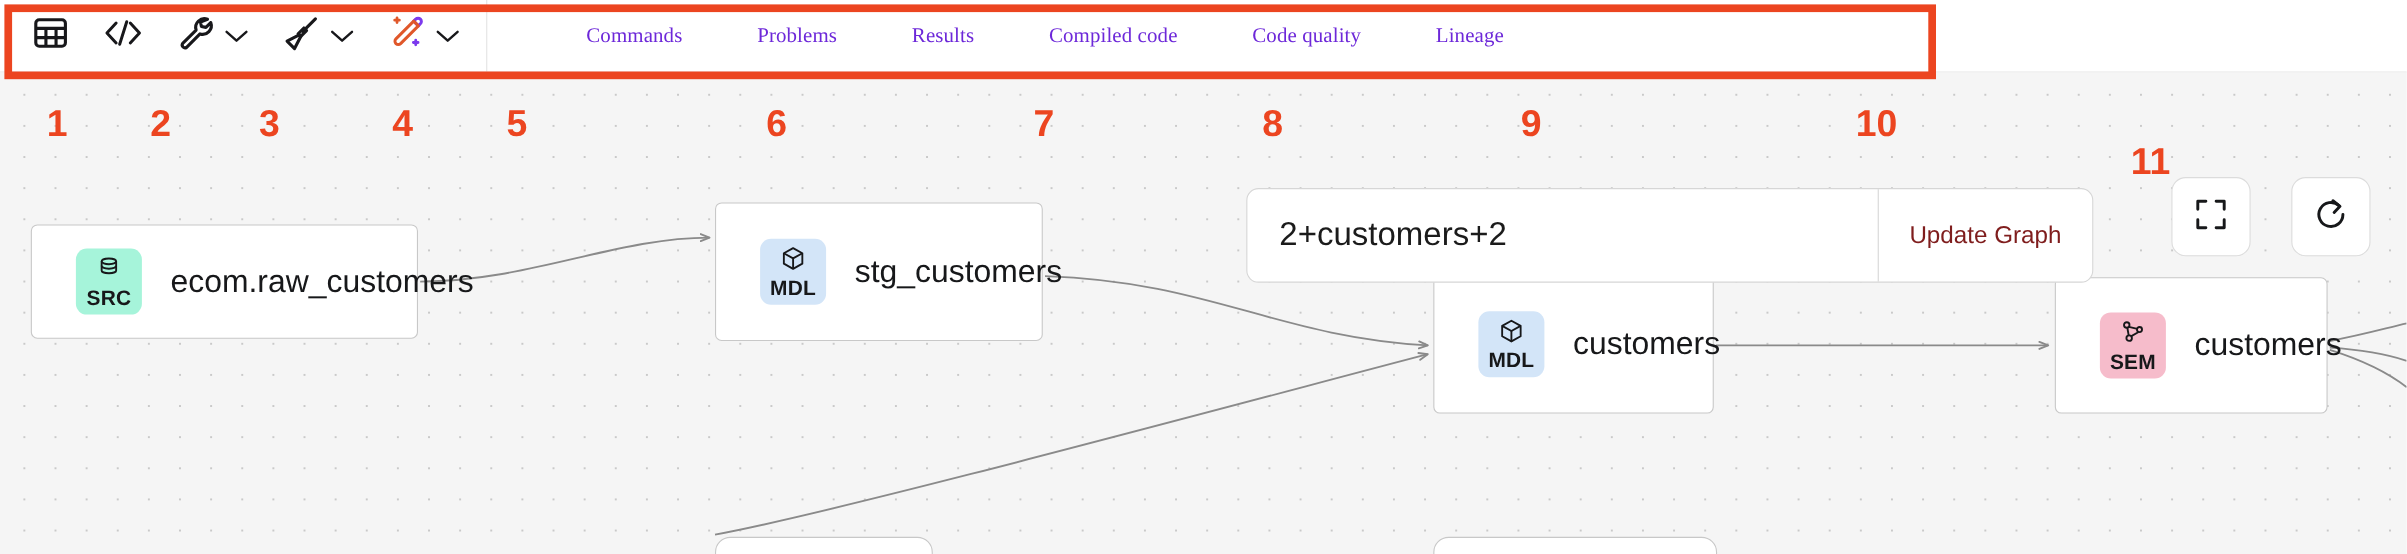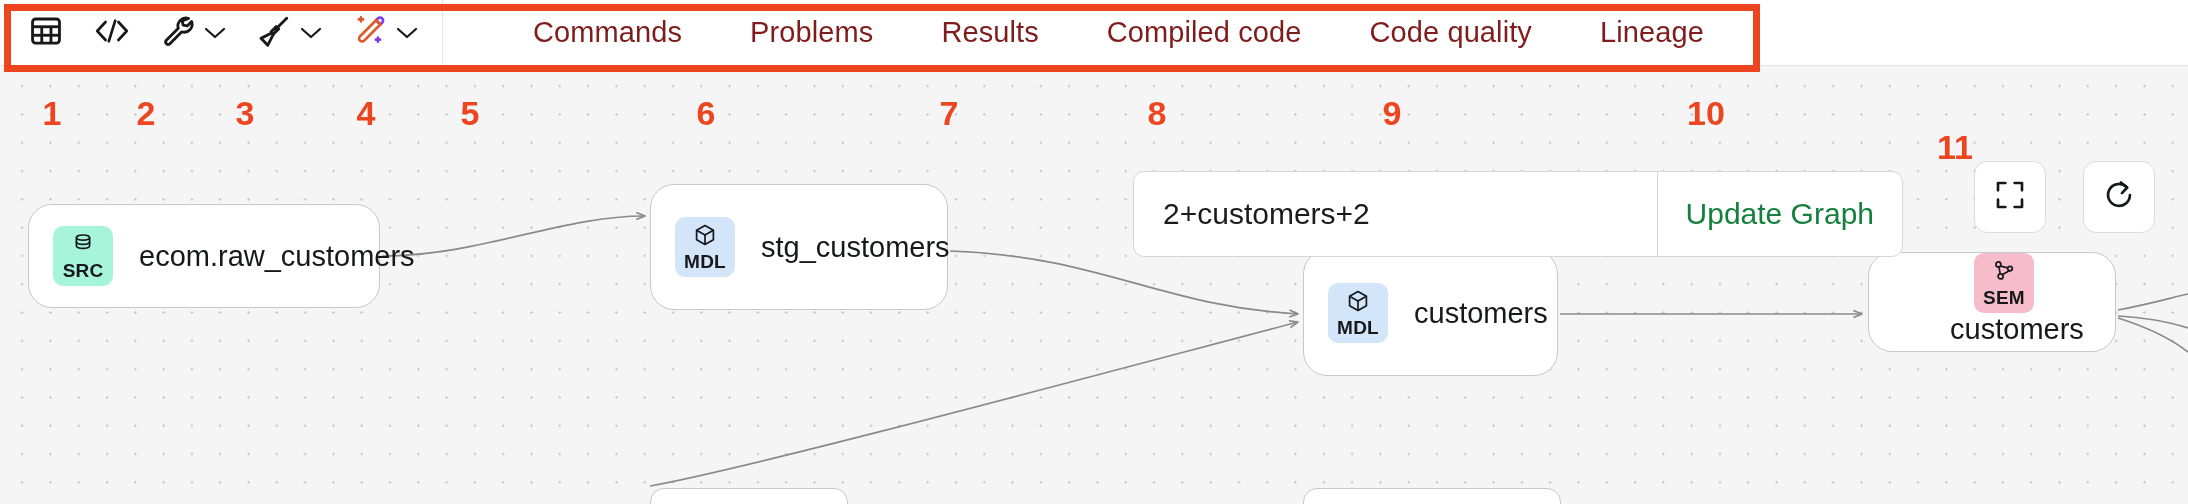--- a/index.html
+++ b/index.html
@@ -42,28 +42,29 @@
     width: 1px; height: 66px;
     background: #e3e3e3;
     margin-left: 20px;
   }
 
   .tabs {
     display: flex; align-items: center; height: 100%;
     margin-left: 0px;
   }
   .tab {
-    font-size: 29px;
-    color: #7f1d1d;
+    font-size: 19px;
+    color: #6d28d9;
     padding: 0 34px;
     height: 100%;
     display: flex; align-items: center;
     cursor: pointer;
     white-space: nowrap;
     letter-spacing: .1px;
+    font-family: Liberation Serif, serif;
   }
   .tab:first-child { margin-left: 56px; }
 
   
   .annot-box {
     position: absolute;
     left: 4px; top: 4px;
     width: 1756px; height: 68px;
     border: 7px solid #ec4520;
     pointer-events: none;
@@ -108,22 +109,22 @@
     border: none; outline: none; background: transparent;
     font-size: 30px;
     color: #1b1b1b;
     padding-left: 29px;
     font-family: "Liberation Sans", sans-serif;
   }
   .update-btn {
     flex: 0 0 auto;
     border: none; background: transparent;
     border-left: 1.6px solid #d6d6d6;
-    font-size: 30px;
-    color: #15803d;
+    font-size: 22px;
+    color: #7f1d1d;
     padding: 0 28px;
     cursor: pointer;
     white-space: nowrap;
     font-family: "Liberation Sans", sans-serif;
     text-align: center;
   }
 
   
   .icon-btn {
     position: absolute;
@@ -136,23 +137,23 @@
     z-index: 20;
   }
   #btn-fit { left: 1974px; top: 161px; }
   #btn-refresh { left: 2083px; top: 161px; }
 
   
   .node {
     position: absolute;
     background: #ffffff;
     border: 1.5px solid #c8c8c8;
-    border-radius: 24px;
+    border-radius: 6px;
     display: flex; align-items: center;
-    padding-left: 24px;
+    padding-left: 40px;
     z-index: 10;
     cursor: pointer;
   }
   .badge {
     flex: 0 0 auto;
     width: 60px; height: 60px;
     border-radius: 10px;
     display: flex; flex-direction: column;
     align-items: center; justify-content: center;
     gap: 1px;
@@ -348,21 +349,21 @@
             <path d="M12 2.6 20.4 7.2v9.5L12 21.4 3.6 16.7V7.2z"></path>
             <path d="M3.6 7.2 12 11.9l8.4-4.7"></path>
             <path d="M12 11.9v9.5"></path>
           </svg>
         </span>
         <span class="badge-label">MDL</span>
       </div>
       <div class="node-title">customers</div>
     </div>
 
-    <div class="node" id="n4" style="left:1868px; top:186px; width:248px; height:100px;flex-direction:column;">
+    <div class="node" id="n4" style="left:1868px; top:186px; width:248px; height:124px;">
       <div class="badge badge-sem">
         <span>
           <svg width="24" height="24" viewBox="0 0 24 24" fill="none" stroke="#17181a" stroke-width="1.7">
             <circle cx="6.4" cy="5.4" r="2.5"></circle>
             <circle cx="18" cy="9.6" r="2.3"></circle>
             <circle cx="8.6" cy="17.4" r="2.5"></circle>
             <path d="M8.4 7.2 16 8.9"></path>
             <path d="M17.2 11.8 10.2 15.8"></path>
             <path d="M6.9 7.9 8.2 14.9"></path>
           </svg>

